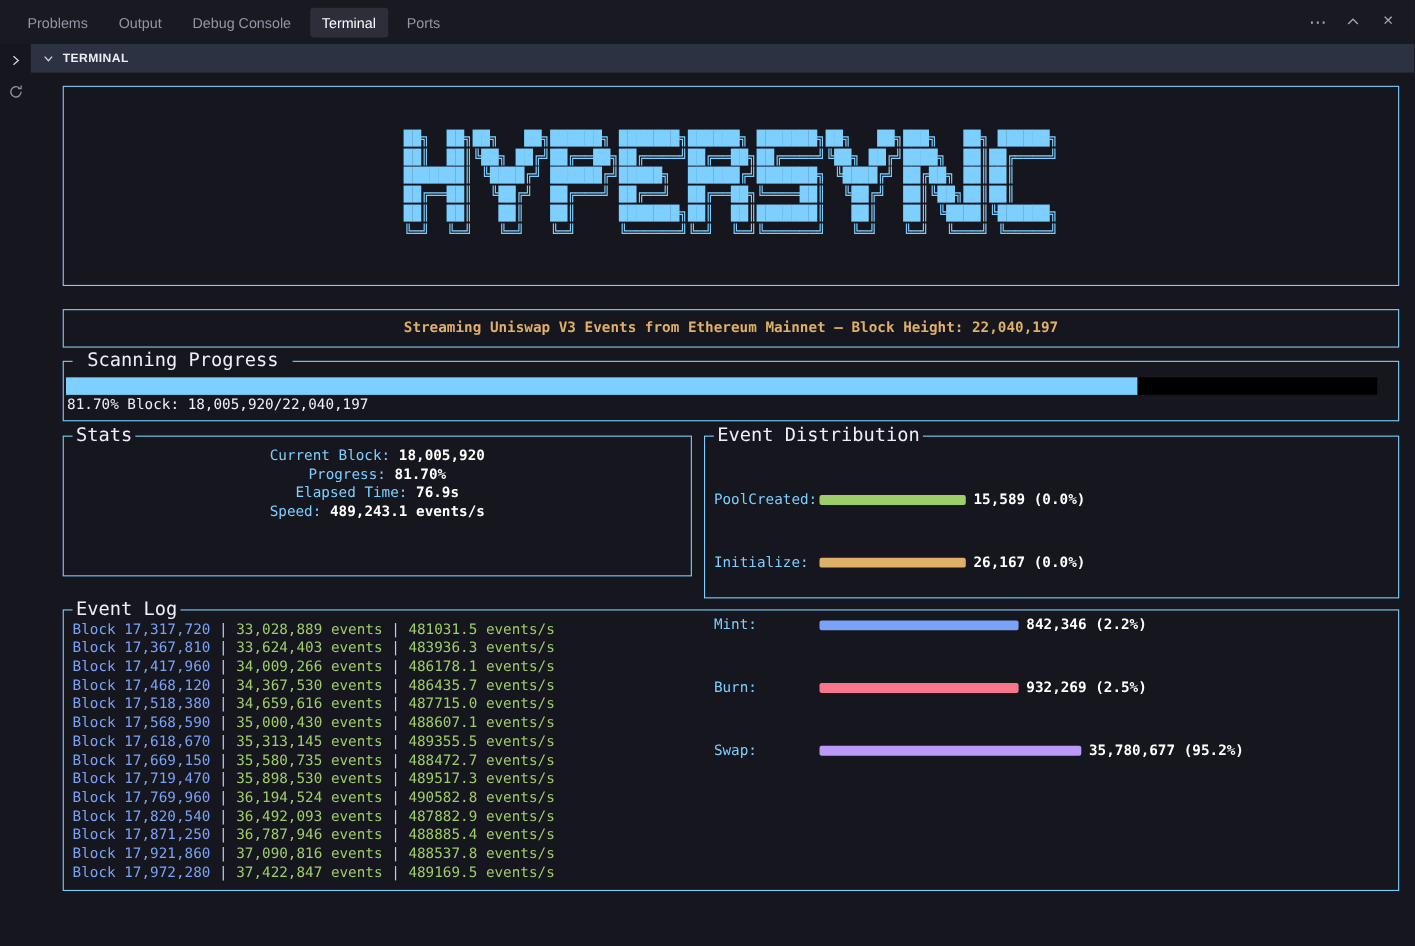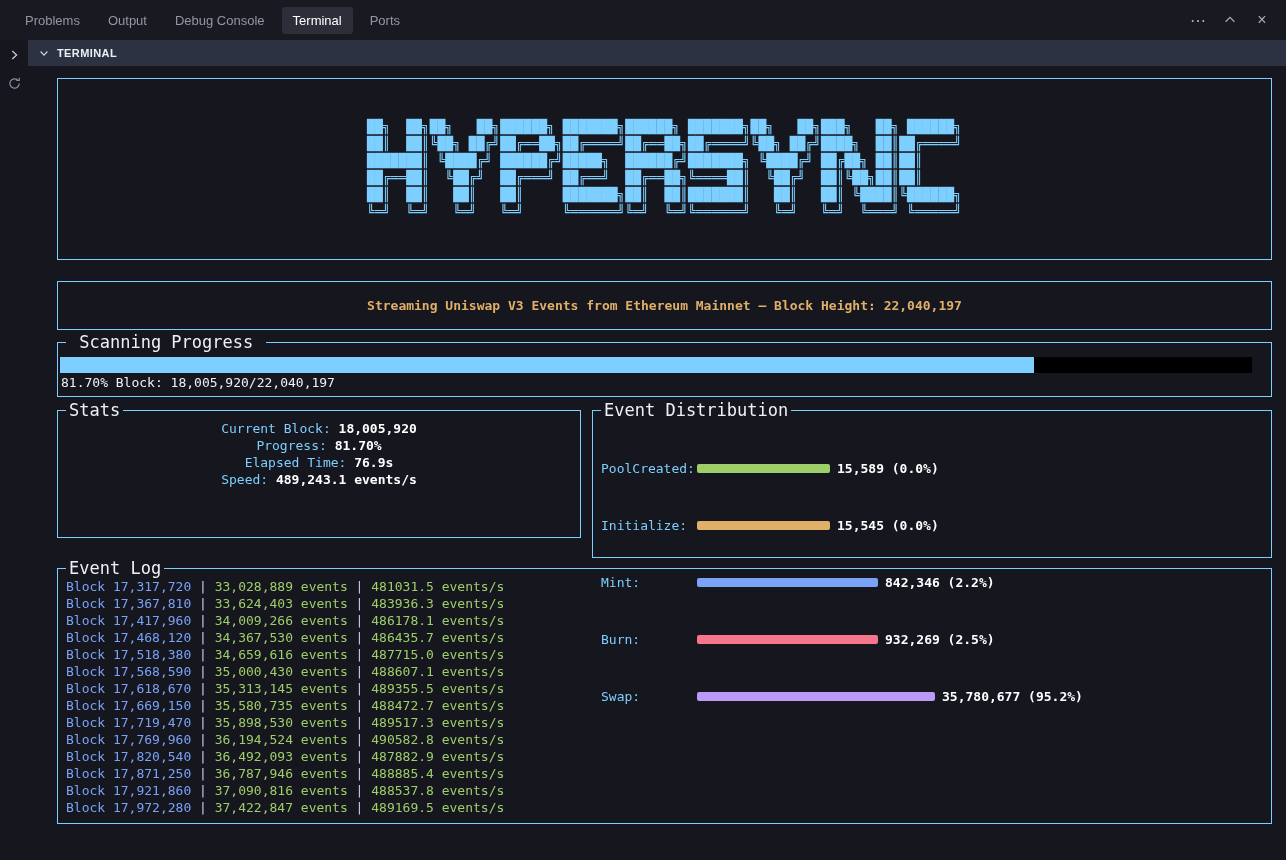--- a/index.html
+++ b/index.html
@@ -26,30 +26,30 @@
   .content { flex:1; padding:12px 14px 0 29px; font-family:"DejaVu Sans Mono",monospace;
              font-size:13px; color:#c8cde0; }
 
   .box { border:1px solid #7dcfff; position:relative; }
   .box-title { position:absolute; top:-8px; left:8px; background:#16161e; padding:0 3px;
                color:#eef0f8; font-size:17px; line-height:15px; white-space:pre; }
 
   .banner-box { height:182px; display:flex; align-items:center; justify-content:center; margin-bottom:21px; }
   .art { margin:0; color:#7dcfff; font-size:13px; line-height:17px; }
 
-  .subtitle-box { height:49px; display:flex; align-items:center; justify-content:center; margin-bottom:12px; }
+  .subtitle-box { height:35px; display:flex; align-items:center; justify-content:center; margin-bottom:12px; }
   .subtitle { color:#e0af68; font-weight:bold; white-space:pre; }
 
   .progress-box { height:55px; padding:14px 19px 0 2px; margin-bottom:13px; }
   .pbar { height:16px; background:#000000; }
   .pfill { height:100%; background:#7dcfff; }
   .plabel { line-height:18px; color:#eef0f8; white-space:pre; padding-left:1px; margin-top:1px; }
 
   .two-col { display:flex; gap:11px; margin-bottom:10px; }
-  .stats-box { width:524px; height:128px; padding:9px 8px 0; flex:none; }
+  .stats-box { width:572px; height:128px; padding:9px 8px 0; flex:none; }
   .dist-box { flex:1; height:148px; padding:9px 8px 4px; min-width:0; }
 
   .stat-line { line-height:17px; white-space:pre;text-align:center; }
   .c-cyan { color:#7dcfff; }
   .c-white { color:#ffffff; font-weight:bold; }
 
   .dist-row { display:flex; align-items:center; height:17px;margin-top:40px; }
   .dist-label { width:96px; color:#7dcfff; flex:none; }
   .dist-bar { height:9px; border-radius:2px; flex:none; }
   .dist-value { color:#ffffff; font-weight:bold; margin-left:7px; white-space:pre; }
@@ -148,21 +148,21 @@
           <span class="box-title">Event Distribution</span>
           <div>
               <div class="dist-row">
                 <span class="dist-label">PoolCreated:</span>
                 <span class="dist-bar" style="width: 133px; background: rgb(158, 206, 106);"></span>
                 <span class="dist-value">15,589 (0.0%)</span>
               </div>
               <div class="dist-row">
                 <span class="dist-label">Initialize:</span>
                 <span class="dist-bar" style="width: 133px; background: rgb(224, 175, 104);"></span>
-                <span class="dist-value">15,545 (0.0%)</span>
+                <span class="dist-value">26,167 (0.0%)</span>
               </div>
               <div class="dist-row">
                 <span class="dist-label">Mint:</span>
                 <span class="dist-bar" style="width: 181px; background: rgb(122, 162, 247);"></span>
                 <span class="dist-value">842,346 (2.2%)</span>
               </div>
               <div class="dist-row">
                 <span class="dist-label">Burn:</span>
                 <span class="dist-bar" style="width: 181px; background: rgb(247, 118, 142);"></span>
                 <span class="dist-value">932,269 (2.5%)</span>

